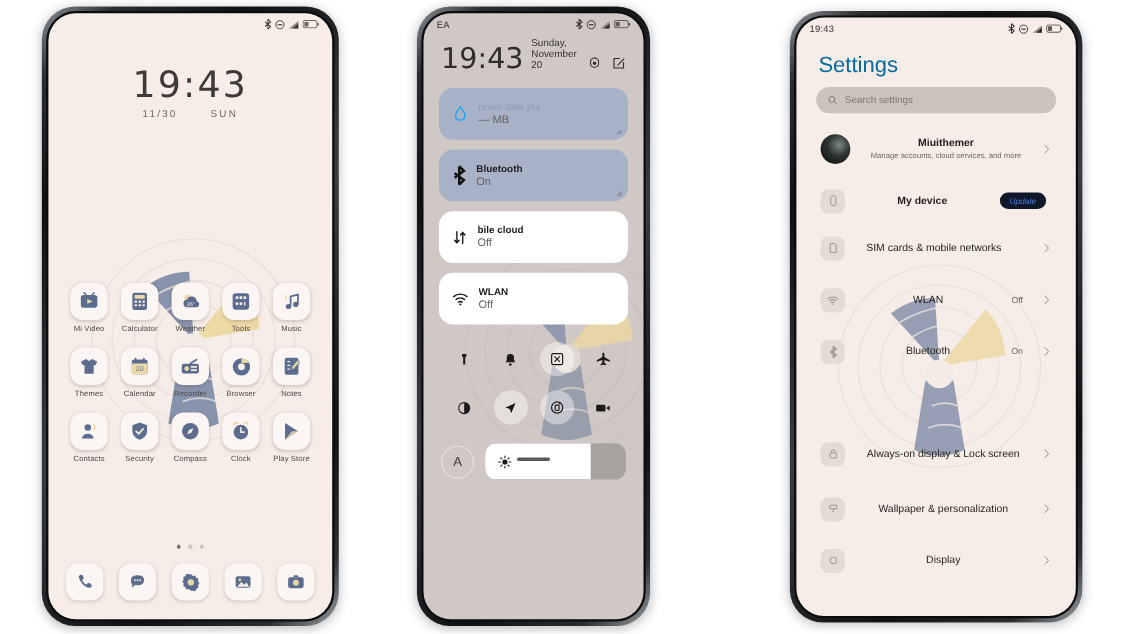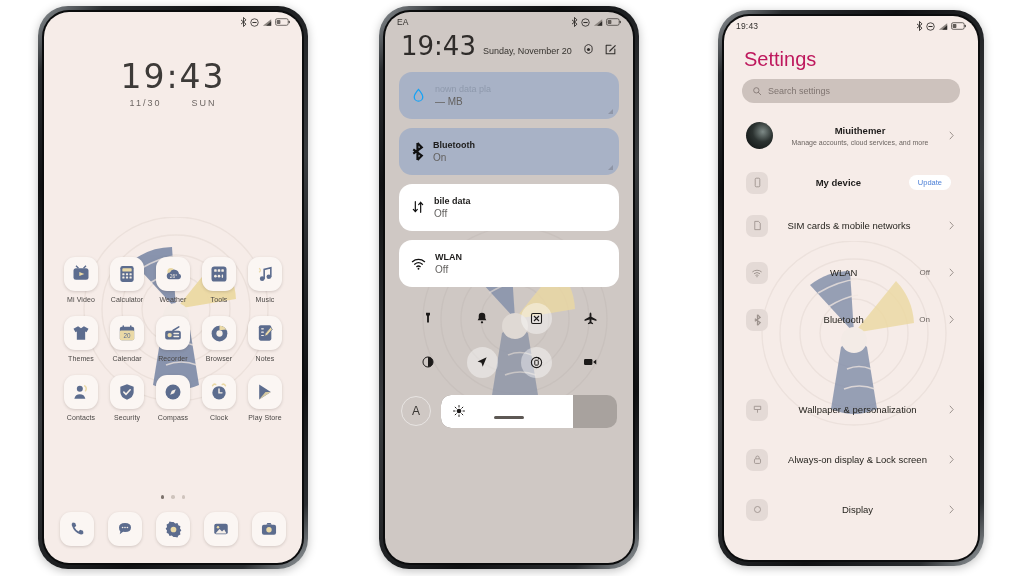--- a/index.html
+++ b/index.html
@@ -33,21 +33,21 @@
   }
   .screen {
     position: relative;
     width: 100%; height: 100%;
     border-radius: 25px;
     overflow: hidden;
     background: #f6ece8;
   }
 
   #phone1 { left: 38px;  top: 6px;  width: 270px; height: 563px; }
-  #phone2 { left: 379px; top: 6px;  width: 260px; height: 563px; }
+  #phone2 { left: 379px; top: 6px;  width: 212px; height: 563px; }
   #phone3 { left: 718px; top: 10px; width: 266px; height: 556px; }
 
   
   .statusbar {
     position: relative; z-index: 40;
     display: flex; align-items: center;
     height: 20px; padding: 0 12px;
     font-size: 8px; color: #33302e;
   }
   .statusbar .sb-left { flex: 1; letter-spacing: .2px; font-size: 8.5px; }
@@ -141,21 +141,21 @@
     flex: 1; height: 33px; border-radius: 10px;
     background: #a8a29e; overflow: hidden; position: relative;
   }
   .bright-fill { position: absolute; left:0; top:0; bottom:0; background: #ffffff; border-radius: 10px 0 0 10px;
                  display: flex; align-items: center; padding-left: 11px; }
   .cc-handle { position: absolute; left: 50%; transform: translateX(-50%); top: 404px;
                width: 30px; height: 3px; border-radius: 2px; background: #5d5854; }
 
   
   #phone3 .screen { background: #f6ece8; }
-  .st-title { position: absolute; left: 20px; top: 32px; font-size: 20px; color: #be185d; z-index: 12; }
+  .st-title { position: absolute; left: 20px; top: 32px; font-size: 20px; color: #0369a1; z-index: 12; }
   .st-search {
     position: absolute; left: 18px; right: 18px; top: 63px; height: 24px;
     border-radius: 12px; background: #cdc2bd;
     display: flex; align-items: center; gap: 6px; padding: 0 10px; z-index: 12;
   }
   .st-search span { font-size: 9px; color: #7f7470; }
   .st-card { position: absolute; left: 13px; right: 13px; z-index: 12;
              background: rgba(246,236,232,.0); border-radius: 14px; text-align: center; }
   .st-group1 { top: 96px; }
   .st-group2 { top: 186px; }
@@ -166,22 +166,22 @@
     width: 22px; height: 22px; border-radius: 7px; background: #e4dad6;
     display: flex; align-items: center; justify-content: center; flex: none;
   }
   .st-avatar { width: 27px; height: 27px; border-radius: 50%; flex: none;
                background: radial-gradient(circle at 62% 36%, #7e8a87 0%, #2c3331 42%, #0a0c0c 100%); }
   .st-texts { flex: 1; min-width: 0; }
   .st-name { font-size: 9.5px; color: #1f1d1c; font-weight: bold; line-height: 1.25; }
   .st-name.reg { font-weight: normal; font-size: 9.5px; color: #26241f;}
   .st-desc { font-size: 7px; color: #6c6561; margin-top: 2px; }
   .st-value { font-size: 8px; color: #6c6561; margin-right: 6px; }
-  .st-badge { font-size: 7.5px; color: #4b7fd6; background: #ffffff;
-              border-radius: 9px; padding: 3px 9px; margin-right: 5px; }
+  .st-badge { font-size: 7.5px; color: #4b7fd6; background: #0f172a;
+              border-radius: 9px; padding: 3px 9px; margin-right: 5px; font-style: italic; }
   .chev { flex: none; }
 
   .icon-blue { fill: #5c6c8e; }
 </style>
 </head>
 <body>
 
 <div id="stage">
 
   <div class="phone" id="phone1">
@@ -558,21 +558,21 @@
                 <div class="tile-sub">On</div>
               </div>
               <div class="tile-corner"></div>
             </div>
 
             <div class="tile off">
               <svg width="16" height="16" viewBox="0 0 24 24">
                   <path d="M8 4 V19 M8 19 L5 15.6 M8 19 L11 15.6 M16 20 V5 M16 5 L13 8.4 M16 5 L19 8.4" stroke="#101010" stroke-width="1.8" fill="none" stroke-linecap="round"></path>
                 </svg>
               <div class="tile-txt">
-                <div class="tile-title">bile data</div>
+                <div class="tile-title">bile cloud</div>
                 <div class="tile-sub">Off</div>
               </div>
             </div>
 
             <div class="tile off">
               <svg width="17" height="17" viewBox="0 0 24 24">
                   <g fill="none" stroke="#101010" stroke-width="1.8" stroke-linecap="round">
                     <path d="M3.4 9.4 a13 13 0 0 1 17.2 0"></path>
                     <path d="M6.6 13 a8.4 8.4 0 0 1 10.8 0"></path>
                     <path d="M9.6 16.4 a4.2 4.2 0 0 1 4.8 0"></path>
@@ -787,50 +787,50 @@
             </div>
             <div class="st-value">On</div>
             <svg class="chev" width="9" height="9" viewBox="0 0 10 16">
                 <path d="M2 1.4 L8 8 L2 14.6" fill="none" stroke="#8c837e" stroke-width="1.5"></path>
               </svg>
           </div>
 
         </div>
 
         <div class="st-card st-group3">
+          <div class="st-row tall">
+            <div class="st-ico">
+              <svg width="11" height="11" viewBox="0 0 24 24">
+                  <rect x="5.4" y="10.6" width="13.2" height="10" rx="2.4" fill="none" stroke="#9d938e" stroke-width="1.9"></rect>
+                  <path d="M8.4 10.6 V8 a3.6 3.6 0 0 1 7.2 0 v2.6" fill="none" stroke="#9d938e" stroke-width="1.9"></path>
+                </svg>
+            </div>
+            <div class="st-texts">
+              <div class="st-name reg">Always-on display &amp; Lock screen</div>
+            </div>
+            <svg class="chev" width="9" height="9" viewBox="0 0 10 16">
+                <path d="M2 1.4 L8 8 L2 14.6" fill="none" stroke="#8c837e" stroke-width="1.5"></path>
+              </svg>
+          </div>
+
           <div class="st-row">
             <div class="st-ico">
               <svg width="11" height="11" viewBox="0 0 24 24">
                   <path d="M5 5 h14 v7 H5 Z" fill="none" stroke="#9d938e" stroke-width="1.9"></path>
                   <path d="M12 12 v7" stroke="#9d938e" stroke-width="1.9"></path>
                 </svg>
             </div>
             <div class="st-texts">
               <div class="st-name reg">Wallpaper &amp; personalization</div>
             </div>
             <svg class="chev" width="9" height="9" viewBox="0 0 10 16">
                 <path d="M2 1.4 L8 8 L2 14.6" fill="none" stroke="#8c837e" stroke-width="1.5"></path>
               </svg>
           </div>
 
-          <div class="st-row tall">
-            <div class="st-ico">
-              <svg width="11" height="11" viewBox="0 0 24 24">
-                  <rect x="5.4" y="10.6" width="13.2" height="10" rx="2.4" fill="none" stroke="#9d938e" stroke-width="1.9"></rect>
-                  <path d="M8.4 10.6 V8 a3.6 3.6 0 0 1 7.2 0 v2.6" fill="none" stroke="#9d938e" stroke-width="1.9"></path>
-                </svg>
-            </div>
-            <div class="st-texts">
-              <div class="st-name reg">Always-on display &amp; Lock screen</div>
-            </div>
-            <svg class="chev" width="9" height="9" viewBox="0 0 10 16">
-                <path d="M2 1.4 L8 8 L2 14.6" fill="none" stroke="#8c837e" stroke-width="1.5"></path>
-              </svg>
-          </div>
-
           <div class="st-row">
             <div class="st-ico">
               <svg width="11" height="11" viewBox="0 0 24 24">
                   <circle cx="12" cy="12" r="6.6" fill="none" stroke="#9d938e" stroke-width="1.9"></circle>
                 </svg>
             </div>
             <div class="st-texts">
               <div class="st-name reg">Display</div>
             </div>
             <svg class="chev" width="9" height="9" viewBox="0 0 10 16">

